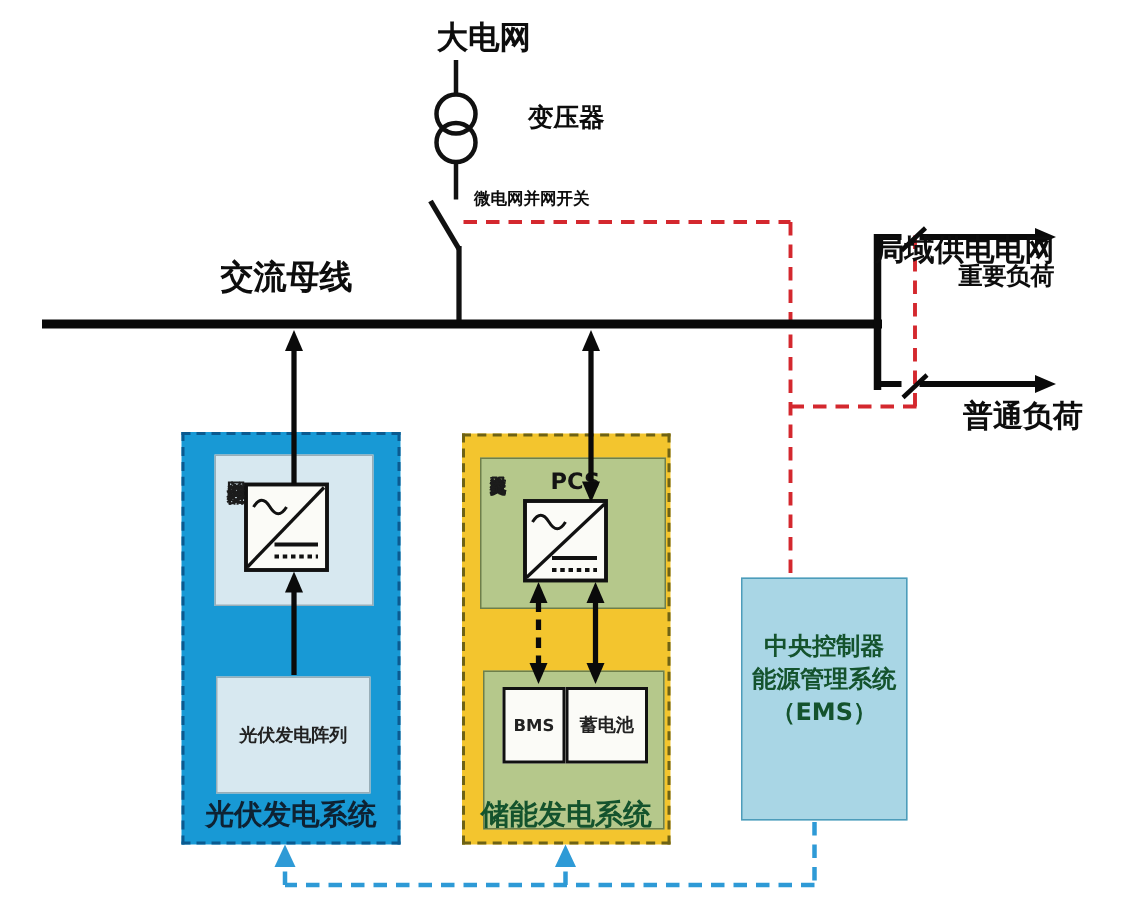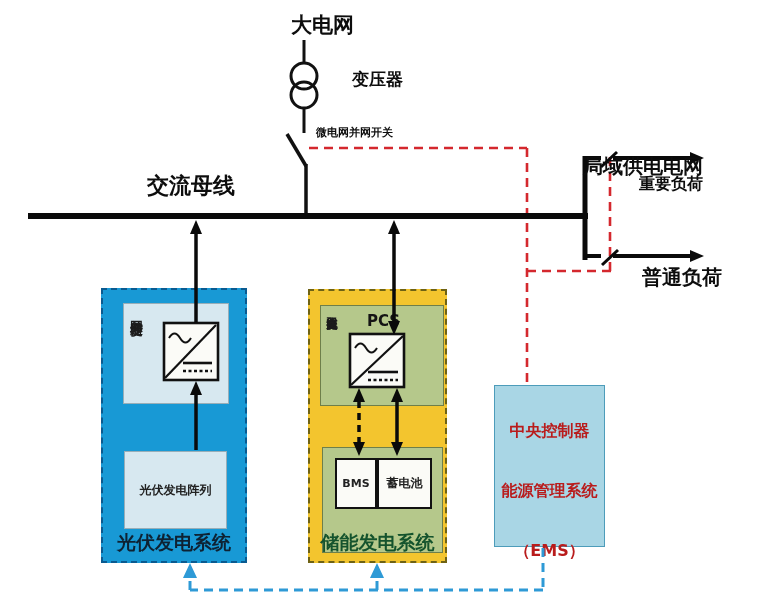--- a/index.html
+++ b/index.html
@@ -11,21 +11,21 @@
   .lbl-main-grid   {left:279px;top:14px; font-size:21px;margin-left:12px;}
   .lbl-transformer {left:332px;top:70px; font-size:17px;margin-left:20px;}
   .lbl-switch      {left:316px;top:127px;font-size:11px;}
   .lbl-ac-bus      {left:147px;top:174px;font-size:22px;}
   .lbl-local-grid  {left:583px;top:123px;font-size:20px;margin-top:32px;}
   .lbl-load-1      {left:639px;top:175px;font-size:16px;}
   .lbl-load-2      {left:642px;top:266px;font-size:20px;}
 
   
   .pv-box{
-    position:absolute;left:101px;top:288px;width:146px;height:275px;
+    position:absolute;left:121px;top:288px;width:146px;height:275px;
     background:#1899d5;border:2px dashed #0a5a90;box-sizing:border-box;
   }
   .pv-inv-panel{
     position:absolute;left:20px;top:13px;width:106px;height:101px;
     background:#d7e8f0;border:1px solid #98aeb8;box-sizing:border-box;
   }
   .vtext{
     writing-mode:vertical-rl;text-orientation:upright;
     font-weight:bold;color:#1c1c1c;letter-spacing:1px;
   }
@@ -71,21 +71,21 @@
   .st-sys-label{
     position:absolute;left:0;bottom:5px;width:100%;text-align:center;
     font-size:19px;font-weight:bold;color:#14532d;
   }
 
   
   .ems-box{
     position:absolute;left:494px;top:385px;width:111px;height:162px;
     background:#a9d6e5;border:1px solid #4d9cba;box-sizing:border-box;
     display:flex;flex-direction:column;align-items:center;justify-content:flex-start;
-    padding-top:34px;font-size:16px;font-weight:bold;color:#b91c1c;line-height:22px;gap:38px;
+    padding-top:34px;font-size:16px;font-weight:bold;color:#14532d;line-height:22px;
   }
 
   .wires{position:absolute;left:0;top:0;width:760px;height:607px;pointer-events:none;}
 </style>
 </head>
 <body>
 
 <div id="stage">
 
   <div class="pv-box">

